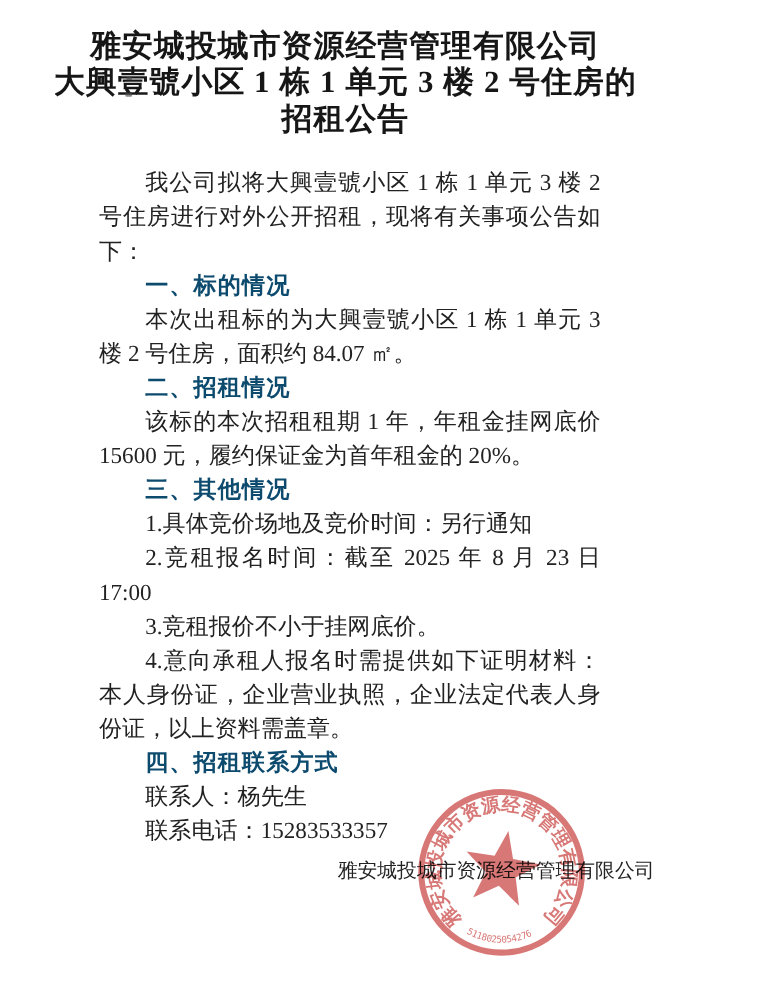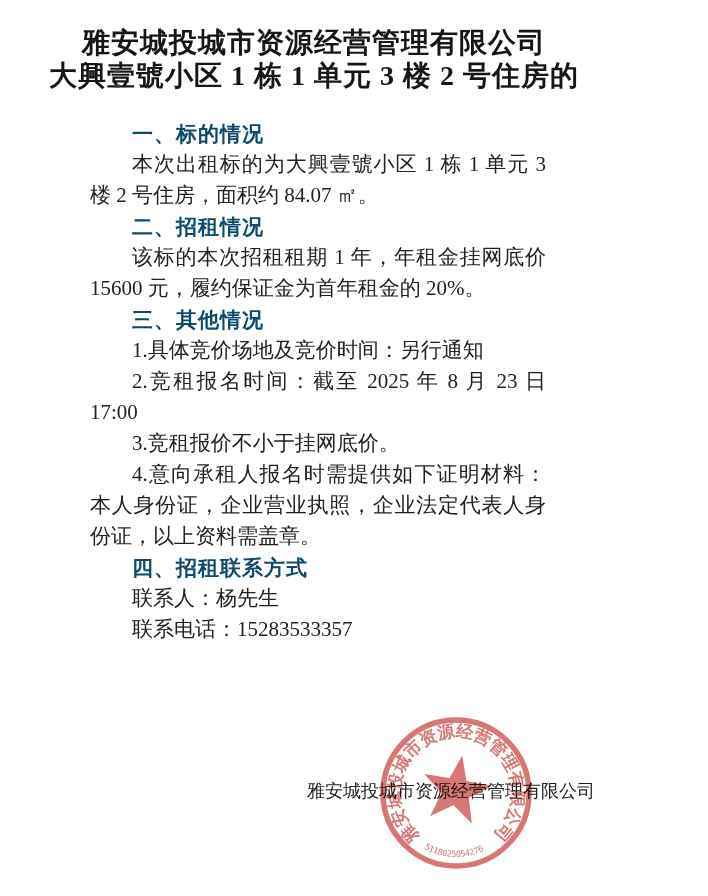--- a/index.html
+++ b/index.html
@@ -82,23 +82,25 @@
   .speck-2 { left: 114px; top: 84px; width: 6px; height: 4px; }
 </style>
 </head>
 <body>
 
 <div class="page">
 
   <div class="title-block">
     <div>雅安城投城市资源经营管理有限公司</div>
     <div>大興壹號小区 1 栋 1 单元 3 楼 2 号住房的</div>
+    <div>招租公告</div>
   </div>
 
   <div class="body-block">
+    <p>我公司拟将大興壹號小区 1 栋 1 单元 3 楼 2 号住房进行对外公开招租，现将有关事项公告如下：</p>
     <p class="heading">一、标的情况</p>
     <p>本次出租标的为大興壹號小区 1 栋 1 单元 3 楼 2 号住房，面积约 84.07 ㎡。</p>
     <p class="heading">二、招租情况</p>
     <p>该标的本次招租租期 1 年，年租金挂网底价 15600 元，履约保证金为首年租金的 20%。</p>
     <p class="heading">三、其他情况</p>
     <p>1.具体竞价场地及竞价时间：另行通知</p>
     <p>2.竞租报名时间：截至 2025 年 8 月 23 日 17:00</p>
     <p>3.竞租报价不小于挂网底价。</p>
     <p>4.意向承租人报名时需提供如下证明材料：本人身份证，企业营业执照，企业法定代表人身份证，以上资料需盖章。</p>
     <p class="heading">四、招租联系方式</p>

